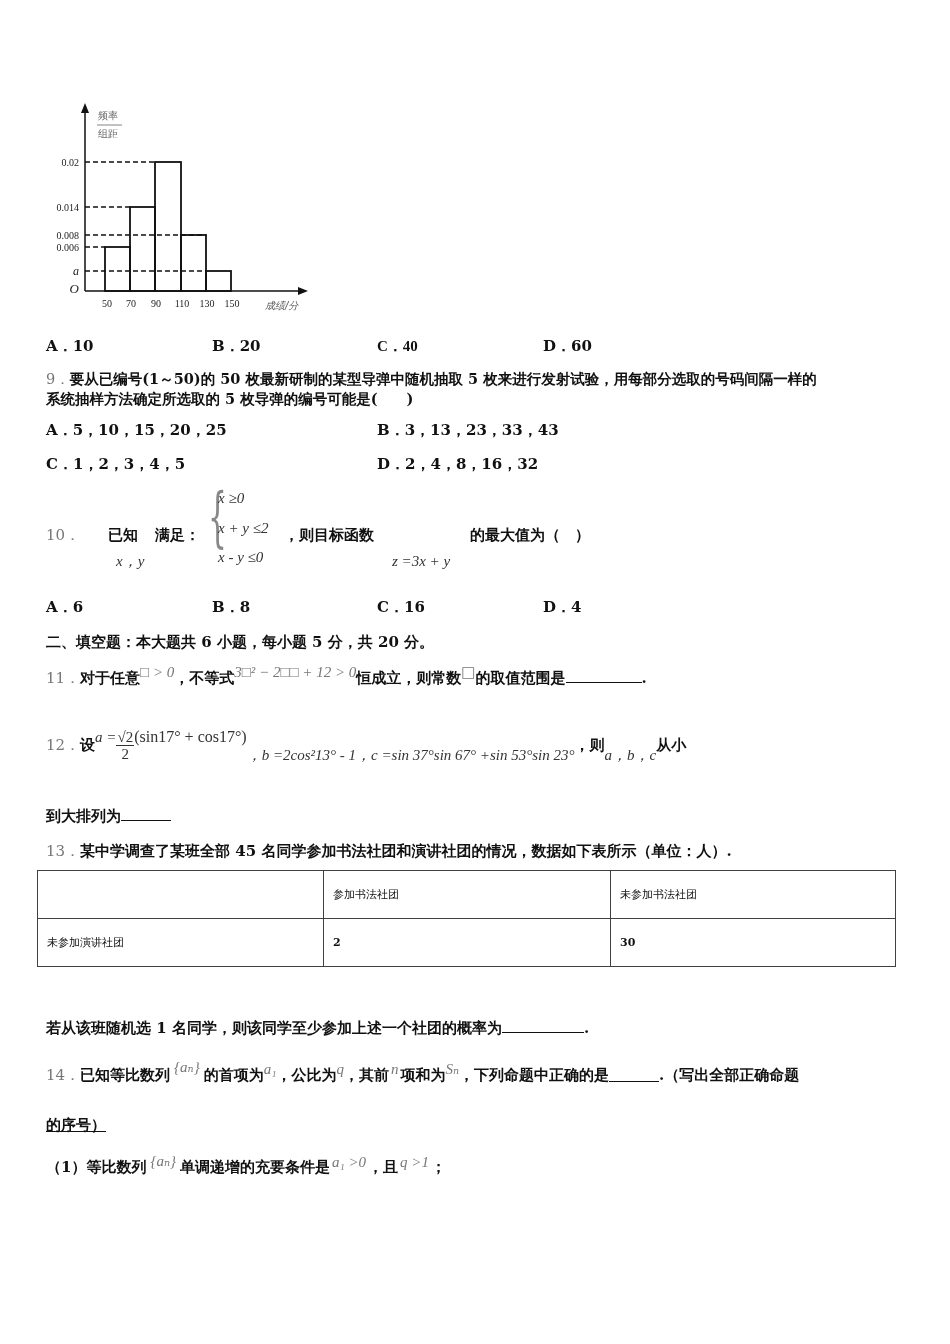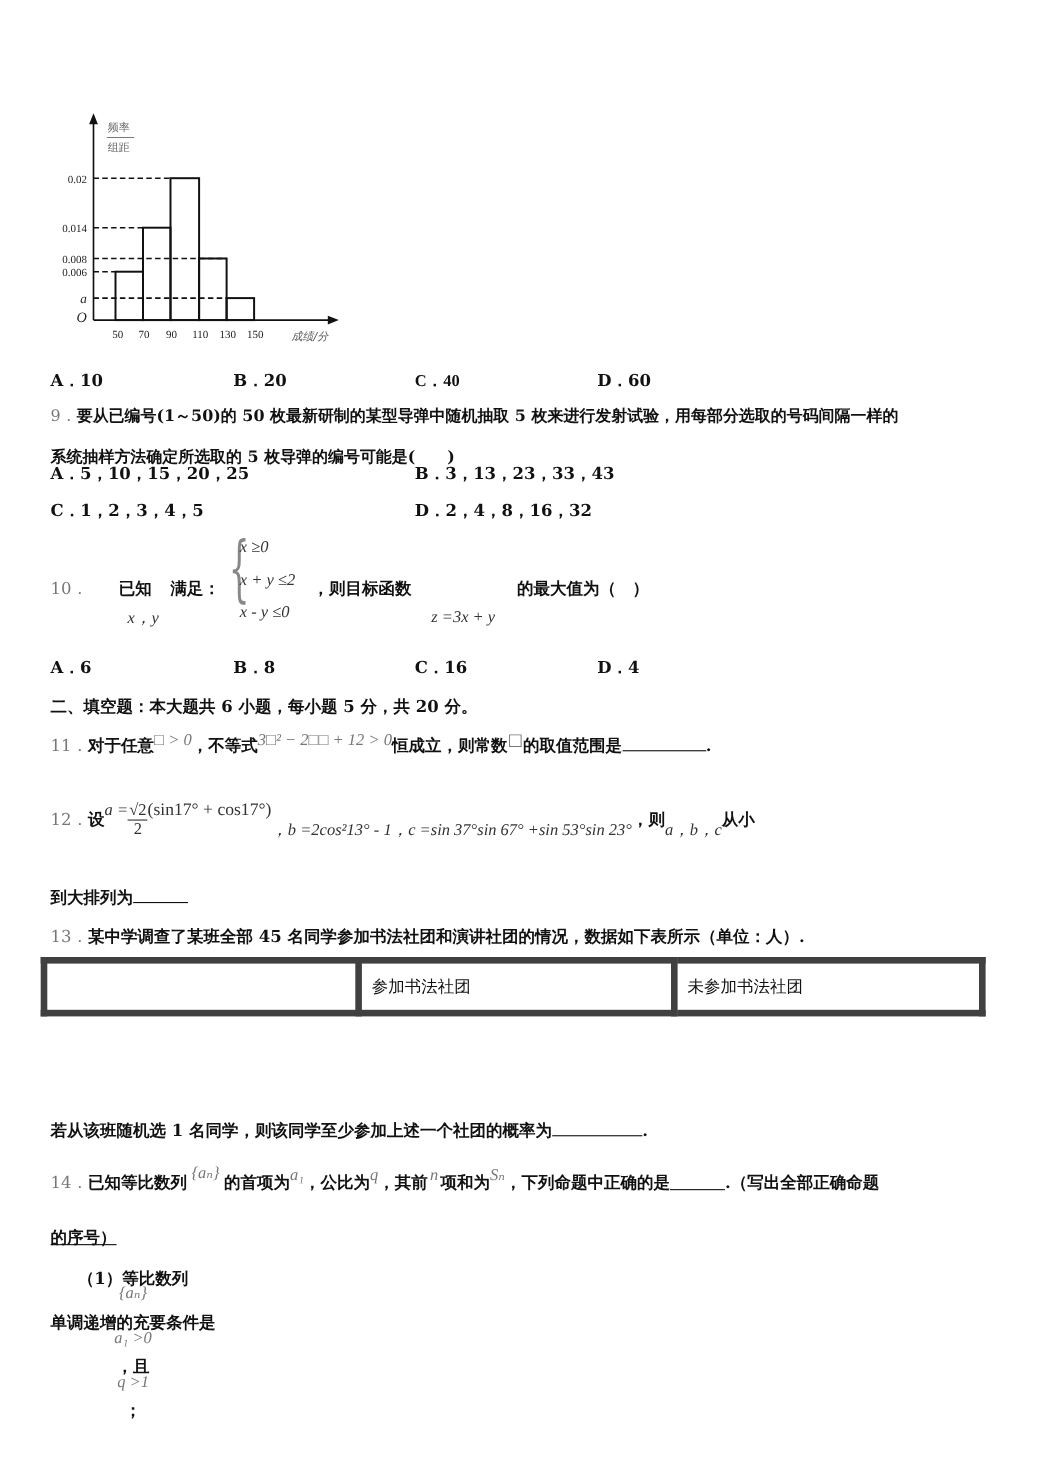--- a/index.html
+++ b/index.html
@@ -8,21 +8,21 @@
   .abs { position: absolute; }
   .bold { font-weight: bold; }
   .line { position: absolute; left: 46px; white-space: nowrap; font-size: 15px; line-height: 20px; text-align: center; }
   .math { font-family: "Liberation Serif", "DejaVu Serif", serif; font-style: italic; color: #333; font-weight: normal; }
   .mathup { font-family: "Liberation Serif", "DejaVu Serif", serif; color: #333; font-weight: normal; }
   .gray { color: #777; }
   .opt { position: absolute; font-weight: bold; font-size: 15px; white-space: nowrap; }
   .blank { display: inline-block; border-bottom: 1px solid #111; vertical-align: baseline; height: 14px; }
   .num { font-weight: normal; }
   table.grid { position: absolute; left: 37px; top: 870px; width: 859px; border-collapse: collapse; }
-  table.grid td { border: 6px solid #404040; height: 48px; padding-left: 9px; font-size: 15px; vertical-align: middle; }
+  table.grid td { border: 1px solid #404040; height: 48px; padding-left: 9px; font-size: 11px; vertical-align: middle; }
   table.grid td.c0 { width: 286px; }
   table.grid td.c1 { width: 287px; }
   .brace { font-size: 66px; font-weight: 100; color: #888; line-height: 66px; transform: scaleX(0.45); transform-origin: left; }
   .frac { display: inline-flex; flex-direction: column; align-items: center; vertical-align: middle; line-height: 16px; }
   .frac .n { border-bottom: 1px solid #333; padding: 0 1px; }
 </style>
 </head>
 <body>
 
 <svg class="abs" style="left:40px;top:95px;" width="280" height="220" viewBox="0 0 280 220">
@@ -73,21 +73,21 @@
 </svg>
 
 <div>
   <span class="opt" style="left:46px;top:337px;"><span>A．</span><span>10</span></span>
   <span class="opt" style="left:212px;top:337px;"><span>B．</span><span>20</span></span>
   <span class="opt" style="left:377px;top:337px;font-family:Liberation Serif, serif;"><span>C．</span><span>40</span></span>
   <span class="opt" style="left:543px;top:337px;"><span>D．</span><span>60</span></span>
 </div>
 
 <div class="line bold" style="top:369px;font-size:14.5px;"><span class="num gray">9．</span><span>要从已编号(1～50)的 50 枚最新研制的某型导弹中随机抽取 5 枚来进行发射试验，用每部分选取的号码间隔一样的</span></div>
-<div class="line bold" style="top:406px;font-size:14.5px;">系统抽样方法确定所选取的 5 枚导弹的编号可能是(　　)</div>
+<div class="line bold" style="top:389px;font-size:14.5px;">系统抽样方法确定所选取的 5 枚导弹的编号可能是(　　)</div>
 <span class="opt" style="left:46px;top:421px;"><span>A．</span><span>5，10，15，20，25</span></span>
 <span class="opt" style="left:377px;top:421px;"><span>B．</span><span>3，13，23，33，43</span></span>
 <span class="opt" style="left:46px;top:455px;"><span>C．</span><span>1，2，3，4，5</span></span>
 <span class="opt" style="left:377px;top:455px;"><span>D．</span><span>2，4，8，16，32</span></span>
 
 <div>
   <span class="abs gray" style="left:46px;top:526px;">10．</span>
   <span class="abs bold" style="left:80px;top:526px;margin-left:28px;">已知</span>
   <span class="abs bold" style="left:155px;top:526px;">满足：</span>
   <span class="abs math" style="left:116px;top:552px;">x，y</span>
@@ -128,20 +128,25 @@
 <div class="line bold" style="top:806px;"><span>到大排列为</span><span class="blank" style="width:50px;"></span></div>
 
 <div class="line bold" style="top:841px;"><span class="num gray">13．</span><span>某中学调查了某班全部 45 名同学参加书法社团和演讲社团的情况，数据如下表所示（单位：人）.</span></div>
 <table class="grid">
   <tbody>
       <tr>
     <td class="c0"></td>
     <td class="c1">参加书法社团</td>
     <td>未参加书法社团</td>
   </tr>
+  <tr>
+    <td class="c0">未参加演讲社团</td>
+    <td class="c1 bold">2</td>
+    <td class="bold">30</td>
+  </tr>
 </tbody>
   </table>
 <div class="line bold" style="top:1018px;"><span>若从该班随机选 1 名同学，则该同学至少参加上述一个社团的概率为</span><span class="blank" style="width:82px;"></span><span>.</span></div>
 
 <div class="line bold" style="top:1060px;height:30px;display:flex;align-items:center;">
   <span class="num gray">14．</span>
   <span>已知等比数列</span>
   <span class="math gray" style="position:relative;top:-8px;margin:0 4px;">{aₙ}</span>
   <span>的首项为</span>
   <span class="math gray" style="position:relative;top:-6px;">a₁</span>
@@ -149,21 +154,21 @@
   <span class="math gray" style="position:relative;top:-6px;">q</span>
   <span>，其前</span>
   <span class="math gray" style="position:relative;top:-6px;margin:0 2px;">n</span>
   <span>项和为</span>
   <span class="math gray" style="position:relative;top:-6px;">Sₙ</span>
   <span>，下列命题中正确的是</span>
   <span class="blank" style="width:50px;"></span>
   <span>.（写出全部正确命题</span>
 </div>
 <div class="line bold" style="top:1115px;text-decoration:underline;">的序号）</div>
-<div class="line bold" style="top:1152px;height:30px;display:flex;align-items:center;flex-direction:column;">
+<div class="line bold" style="top:1152px;height:30px;display:flex;align-items:center;">
   <span>（1）等比数列</span>
   <span class="math gray" style="position:relative;top:-6px;margin:0 4px;">{aₙ}</span>
   <span>单调递增的充要条件是</span>
   <span class="math gray" style="position:relative;top:-5px;margin:0 2px;">a₁ &gt;0</span>
   <span>，且</span>
   <span class="math gray" style="position:relative;top:-5px;margin:0 2px;">q &gt;1</span>
   <span>；</span>
 </div>
 
 </body></html>

